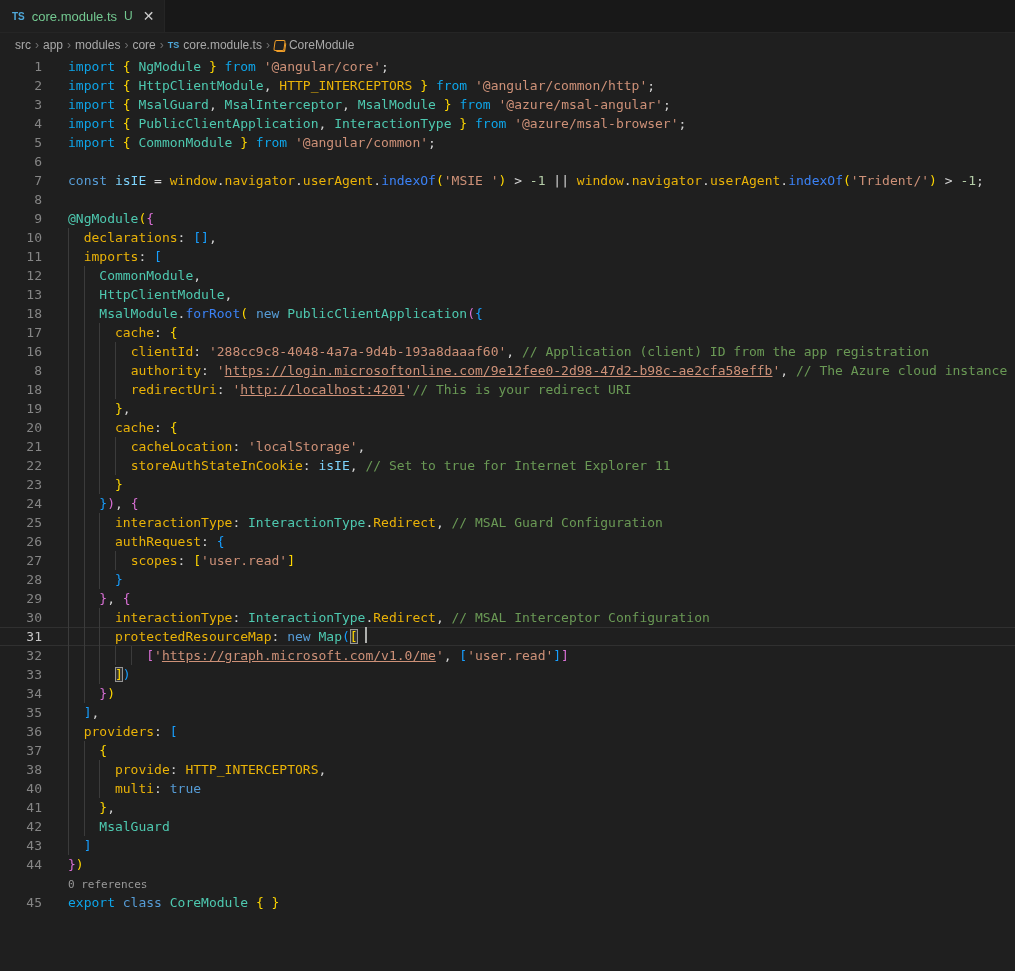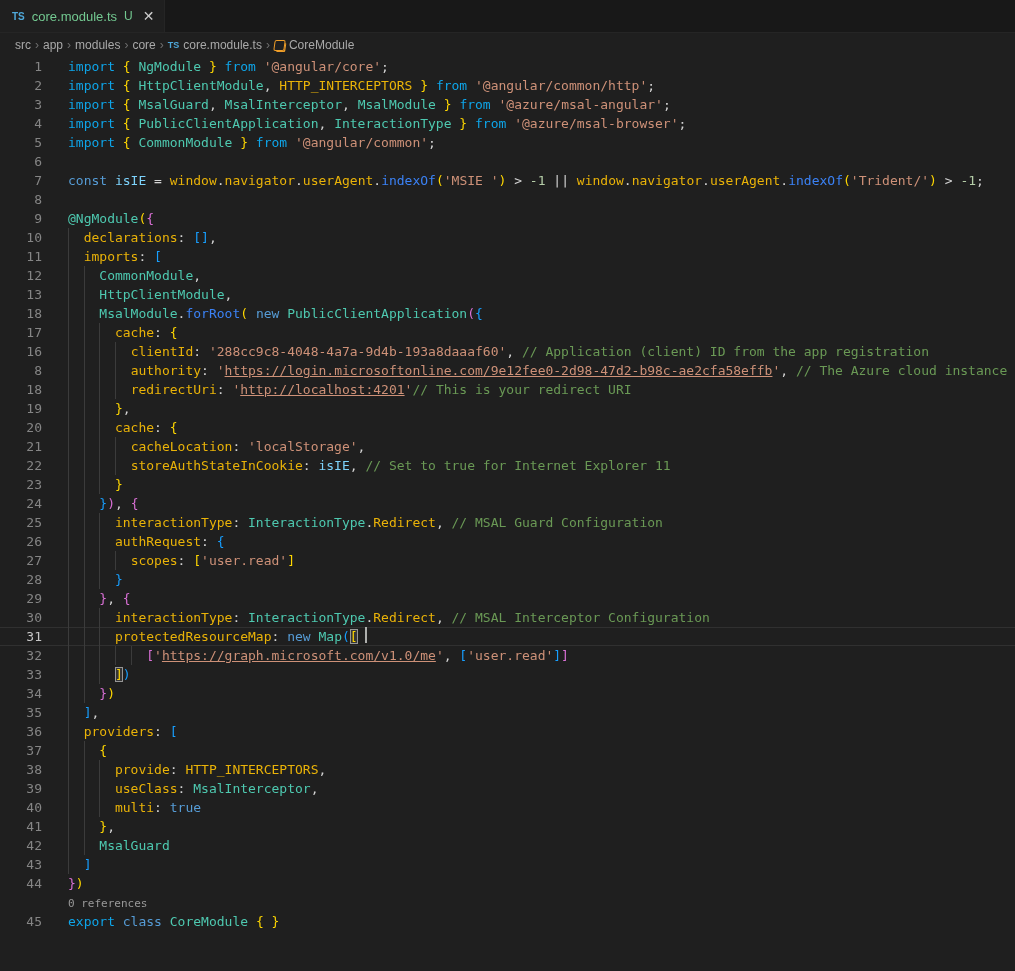--- a/index.html
+++ b/index.html
@@ -234,24 +234,20 @@
       </div>
       <div class="line">
         <div class="ln">37</div>
         <div class="code"><span class="guide" style="left: 0ch;"></span><span class="guide" style="left: 2ch;"></span><span>    </span><span class="b1">{</span></div>
       </div>
       <div class="line">
         <div class="ln">38</div>
         <div class="code"><span class="guide" style="left: 0ch;"></span><span class="guide" style="left: 2ch;"></span><span class="guide" style="left: 4ch;"></span><span>      </span><span class="pr">provide</span><span class="pn">: </span><span class="pr">HTTP_INTERCEPTORS</span><span class="pn">,</span></div>
       </div>
       <div class="line">
-        <div class="ln">39</div>
-        <div class="code"><span class="guide" style="left: 0ch;"></span><span class="guide" style="left: 2ch;"></span><span class="guide" style="left: 4ch;"></span><span>      </span><span class="pr">useClass</span><span class="pn">: </span><span class="ty">MsalInterceptor</span><span class="pn">,</span></div>
-      </div>
-      <div class="line">
         <div class="ln">40</div>
         <div class="code"><span class="guide" style="left: 0ch;"></span><span class="guide" style="left: 2ch;"></span><span class="guide" style="left: 4ch;"></span><span>      </span><span class="pr">multi</span><span class="pn">: </span><span class="ct">true</span></div>
       </div>
       <div class="line">
         <div class="ln">41</div>
         <div class="code"><span class="guide" style="left: 0ch;"></span><span class="guide" style="left: 2ch;"></span><span>    </span><span class="b1">}</span><span class="pn">,</span></div>
       </div>
       <div class="line">
         <div class="ln">42</div>
         <div class="code"><span class="guide" style="left: 0ch;"></span><span class="guide" style="left: 2ch;"></span><span>    </span><span class="ty">MsalGuard</span></div>

